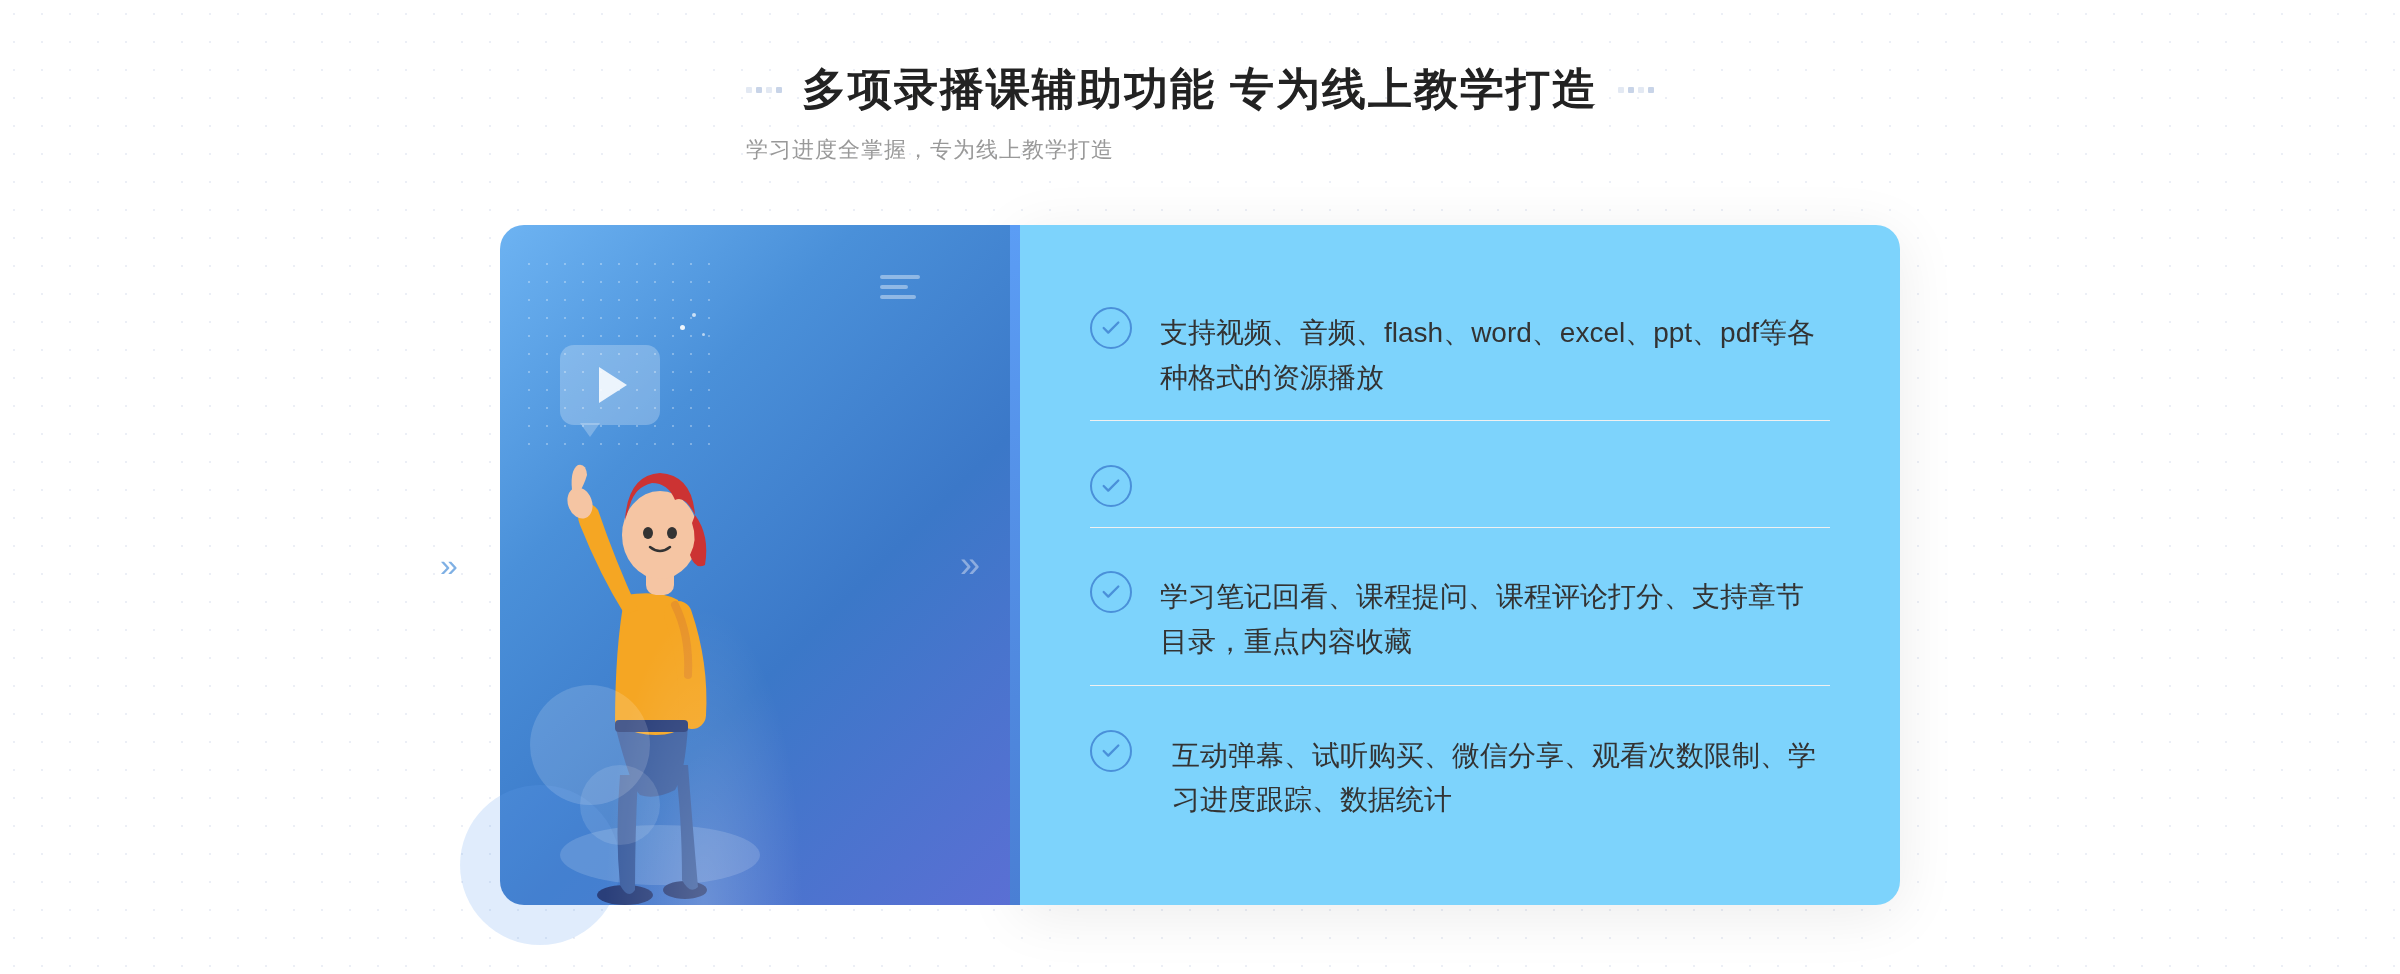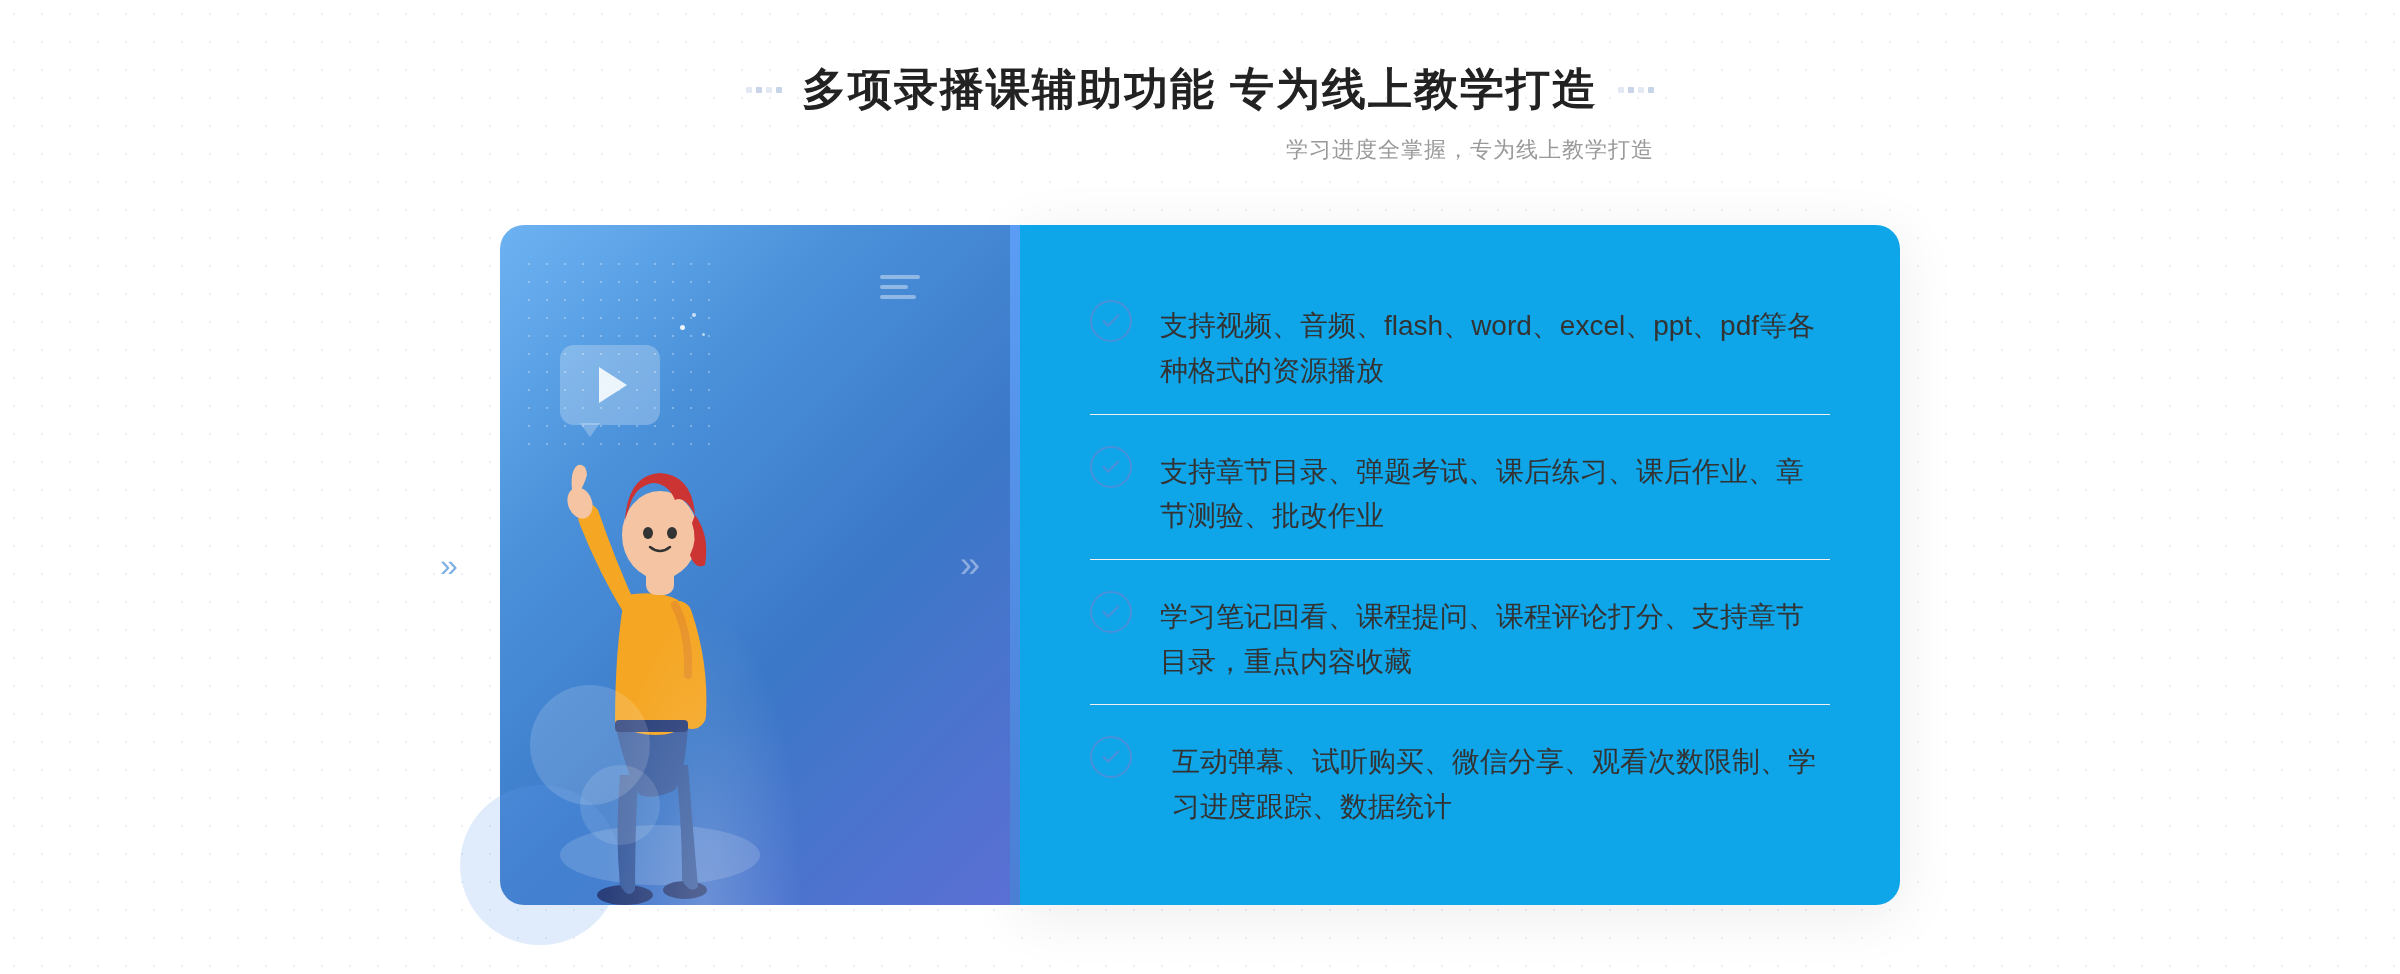--- a/index.html
+++ b/index.html
@@ -38,21 +38,21 @@
       left: 0;
       right: 0;
       bottom: 0;
       background-image: radial-gradient(circle, #d0d8e8 1px, transparent 1px);
       background-size: 28px 28px;
       opacity: 0.4;
       z-index: 0;
     }
 
     .header-section {
-      text-align: right;
+      text-align: left;
       margin-bottom: 60px;
       position: relative;
       z-index: 1;
     }
 
     .title-row {
       display: flex;
       align-items: center;
       justify-content: center;
       gap: 20px;
@@ -215,21 +215,21 @@
       position: absolute;
       bottom: -10px;
       left: 20px;
       width: 280px;
       height: 540px;
     }
 
     
     .content-panel {
       flex: 1;
-      background: #0ea5e9;
+      background: #7dd3fc;
       border-radius: 0 24px 24px 0;
       padding: 50px 70px;
       box-shadow: 0 10px 60px rgba(0,0,0,0.08);
       display: flex;
       flex-direction: column;
       justify-content: space-around;
       min-height: 680px;
     }
 
     .feature-item {
@@ -419,21 +419,20 @@
         </div>
         <span class="feature-text">支持视频、音频、flash、word、excel、ppt、pdf等各种格式的资源播放</span>
       </div>
 
       <div class="feature-item">
         <div class="check-circle">
           <svg viewBox="0 0 24 24" fill="none" xmlns="http://www.w3.org/2000/svg">
             <path d="M20 6L9 17L4 12" stroke="#4a90d9" stroke-width="2.5" stroke-linecap="round" stroke-linejoin="round"></path>
           </svg>
         </div>
-        <span class="feature-text">支持章节目录、弹题考试、课后练习、课后作业、章节测验、批改作业</span>
       </div>
 
       <div class="feature-item">
         <div class="check-circle">
           <svg viewBox="0 0 24 24" fill="none" xmlns="http://www.w3.org/2000/svg">
             <path d="M20 6L9 17L4 12" stroke="#4a90d9" stroke-width="2.5" stroke-linecap="round" stroke-linejoin="round"></path>
           </svg>
         </div>
         <span class="feature-text">学习笔记回看、课程提问、课程评论打分、支持章节目录，重点内容收藏</span>
       </div>

